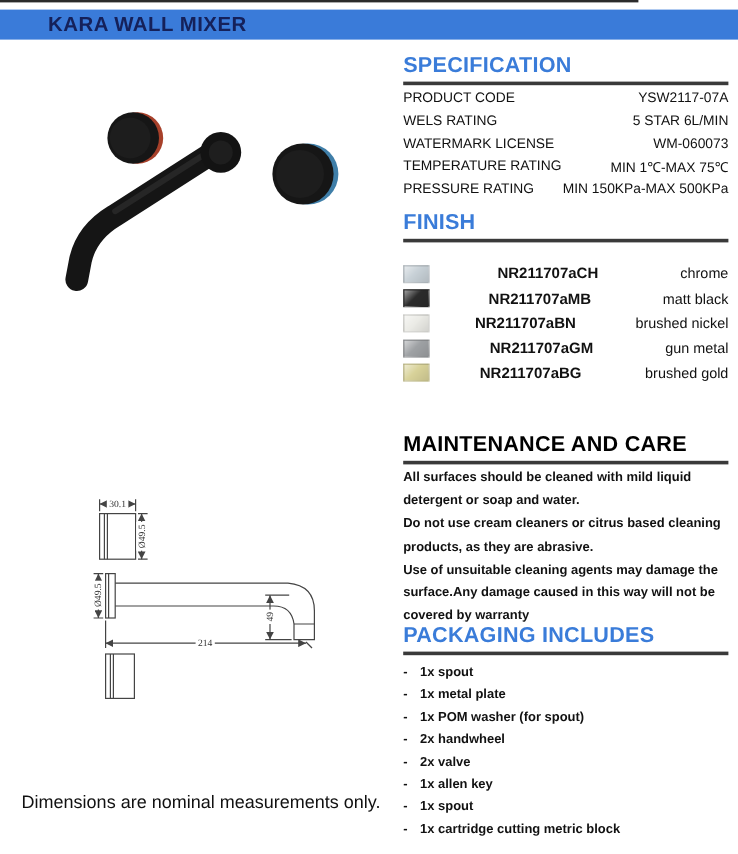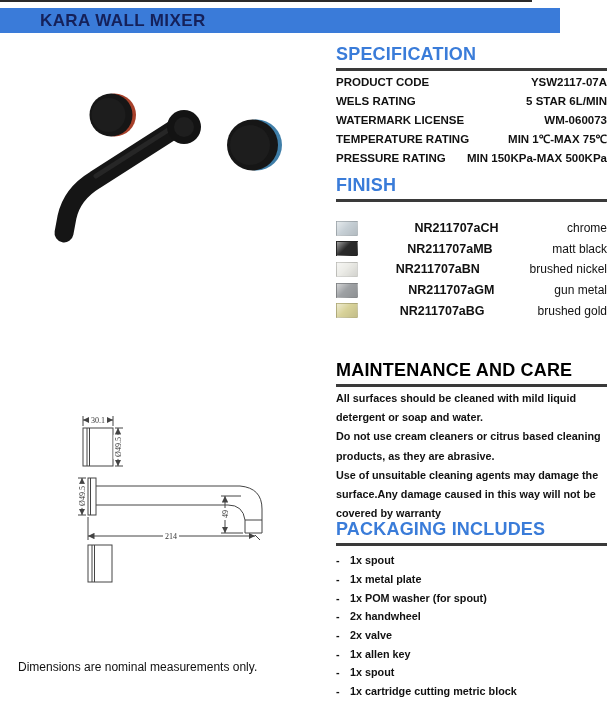--- a/index.html
+++ b/index.html
@@ -3,36 +3,36 @@
 <meta charset="utf-8">
 <style>
   * { margin:0; padding:0; box-sizing:border-box; }
   html,body { width:615px; height:712px; }
   body {
     position:relative; background:#ffffff; overflow:hidden;
     font-family:"Liberation Sans", sans-serif; color:#111;
   }
   .topline { position:absolute; top:0; left:0; width:532px; height:2px; background:#2b2b2b; }
   .titlebar {
-    position:absolute; top:8px; left:0; width:560px; height:25px;
+    position:absolute; top:8px; left:0; width:615px; height:25px;
     display:flex; align-items:center;
   }
   .titlebar .t {
     margin-left:40px; font-size:17px; font-weight:bold; color:#15215a; letter-spacing:.4px;
   }
 
   
   .rcol { position:absolute; left:336px; top:0; width:271px; height:712px; }
   .sec { position:absolute; left:0; width:271px; }
   .sec h2 { font-size:18px; font-weight:bold; letter-spacing:.2px; line-height:20px; }
   .rule { height:3px; background:#3a3a3a; margin-top:4px; }
 
   .spec-rows { margin-top:2px; }
   .spec-row { display:flex; justify-content:space-between; align-items:center; height:18.8px; }
-  .spec-label, .spec-value { font-size:11.5px; font-weight:bold; white-space:nowrap; }
+  .spec-label, .spec-value { font-size:11.5px; font-weight:normal; white-space:nowrap; }
 
   .finish-rows { margin-top:16px; }
   .finish-row { display:flex; align-items:center; height:20.6px;justify-content:space-between; }
   .swatch {
     width:22px; height:15px; display:inline-block; flex:0 0 22px;
     border:1px solid rgba(0,0,0,.12);
     background-image:linear-gradient(135deg, rgba(255,255,255,.55), rgba(255,255,255,0) 45%, rgba(0,0,0,.10));
   }
   .fcode { font-size:12.5px; font-weight:bold; margin-left:12px; width:108px; }
   .fname { font-size:12px; }
@@ -47,21 +47,21 @@
   
   .photo { position:absolute; left:0; top:50px; }
   .drawing { position:absolute; left:55px; top:403px; width:240px; height:215px; }
   .drawing svg { position:absolute; left:0; top:0; }
   .dimlabel {
     position:absolute; font:8px "Liberation Serif", serif; color:#333;
     background:#fff; padding:0 2px; white-space:nowrap;
     transform:translate(-50%,-50%);
   }
   .dimlabel.rot { transform:translate(-50%,-50%) rotate(-90deg); }
-  .note { position:absolute; left:18px; top:660px; font-size:12px; color:#111; }
+  .note { position:absolute; left:18px; top:660px; font-size:15px; color:#111; }
 </style>
 </head>
 <body>
 
 <div class="topline"></div>
 
 <div class="titlebar" style="background-color: rgb(58, 123, 217);">
   <span class="t">KARA WALL MIXER</span>
 </div>
 

